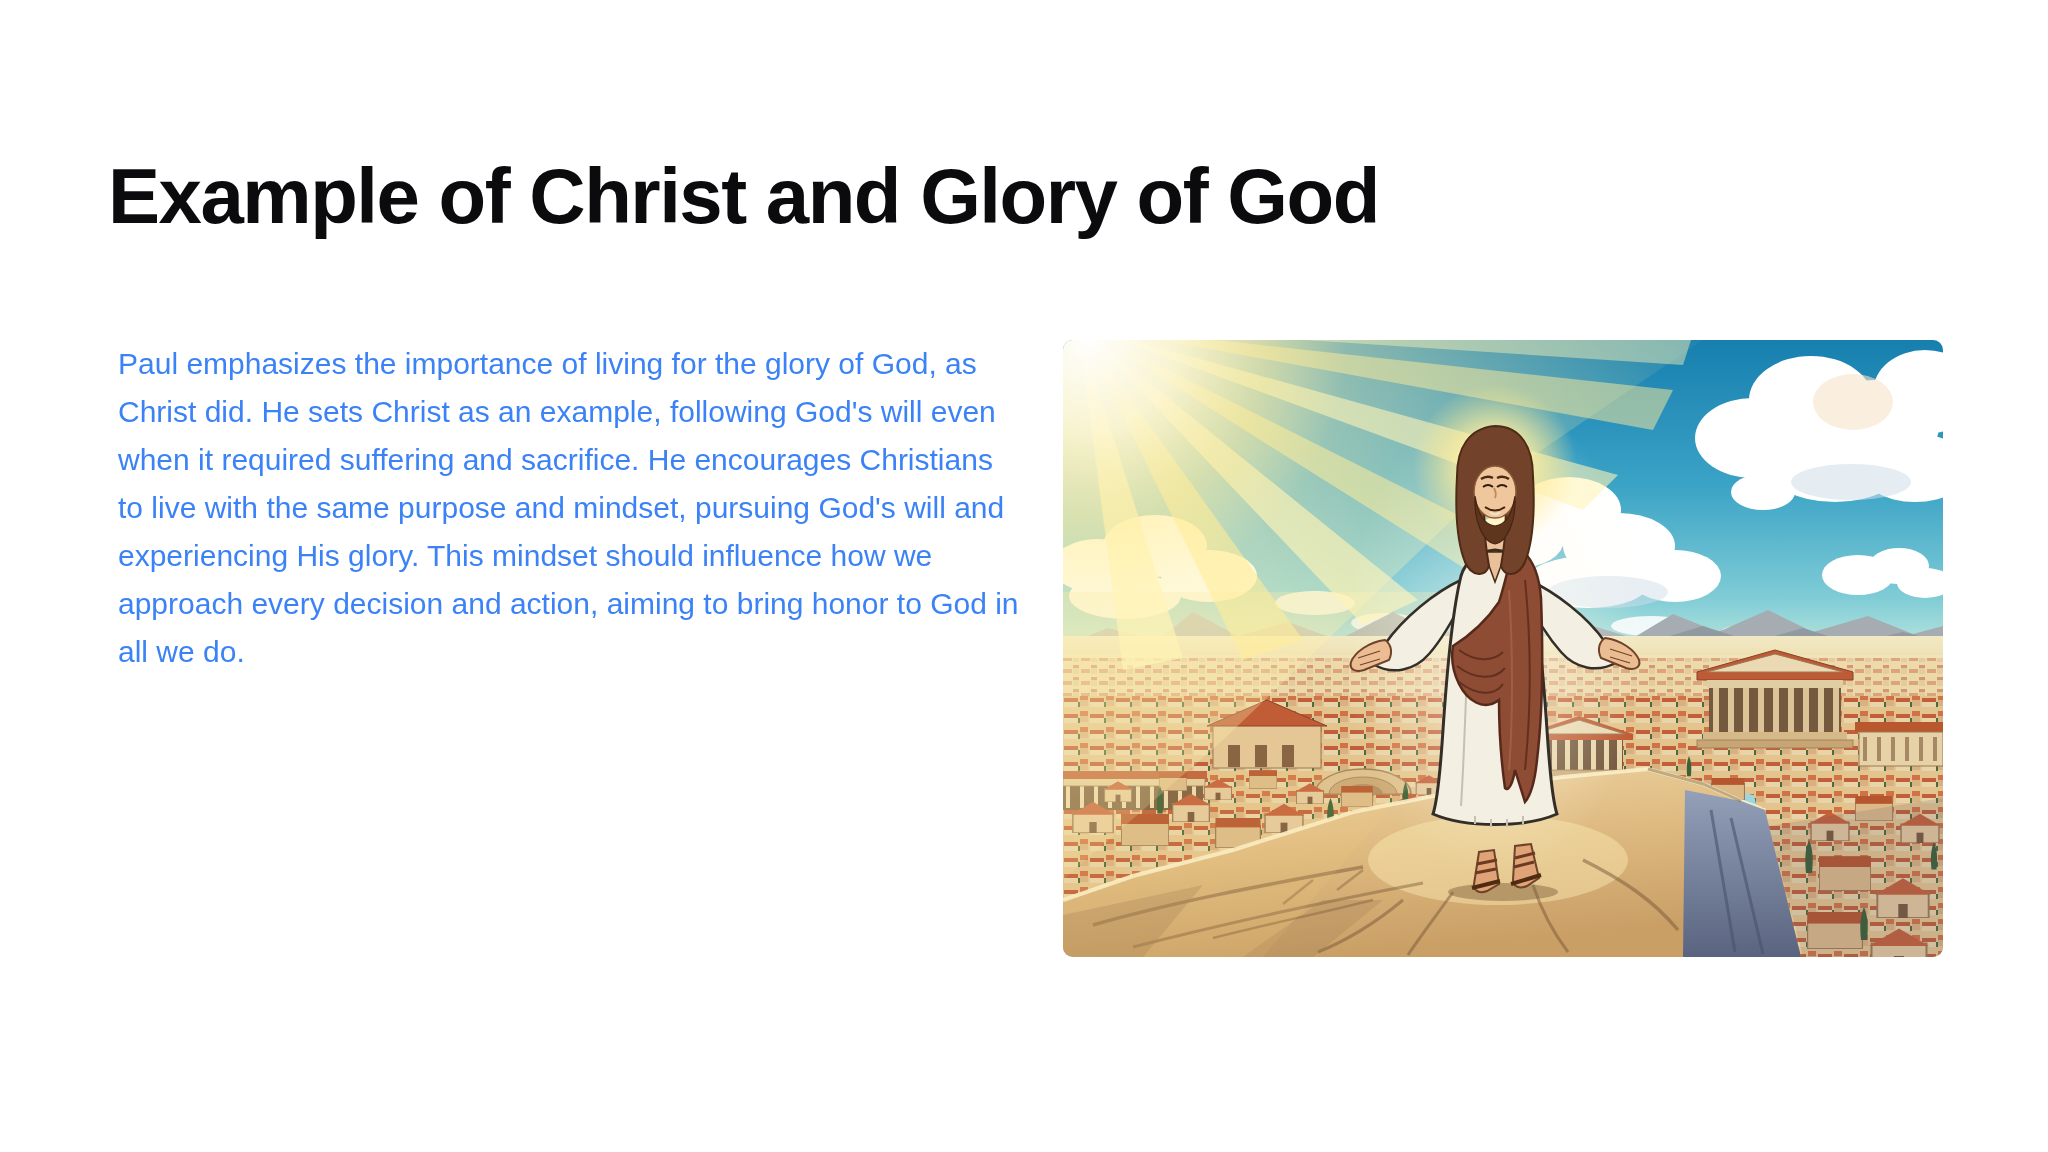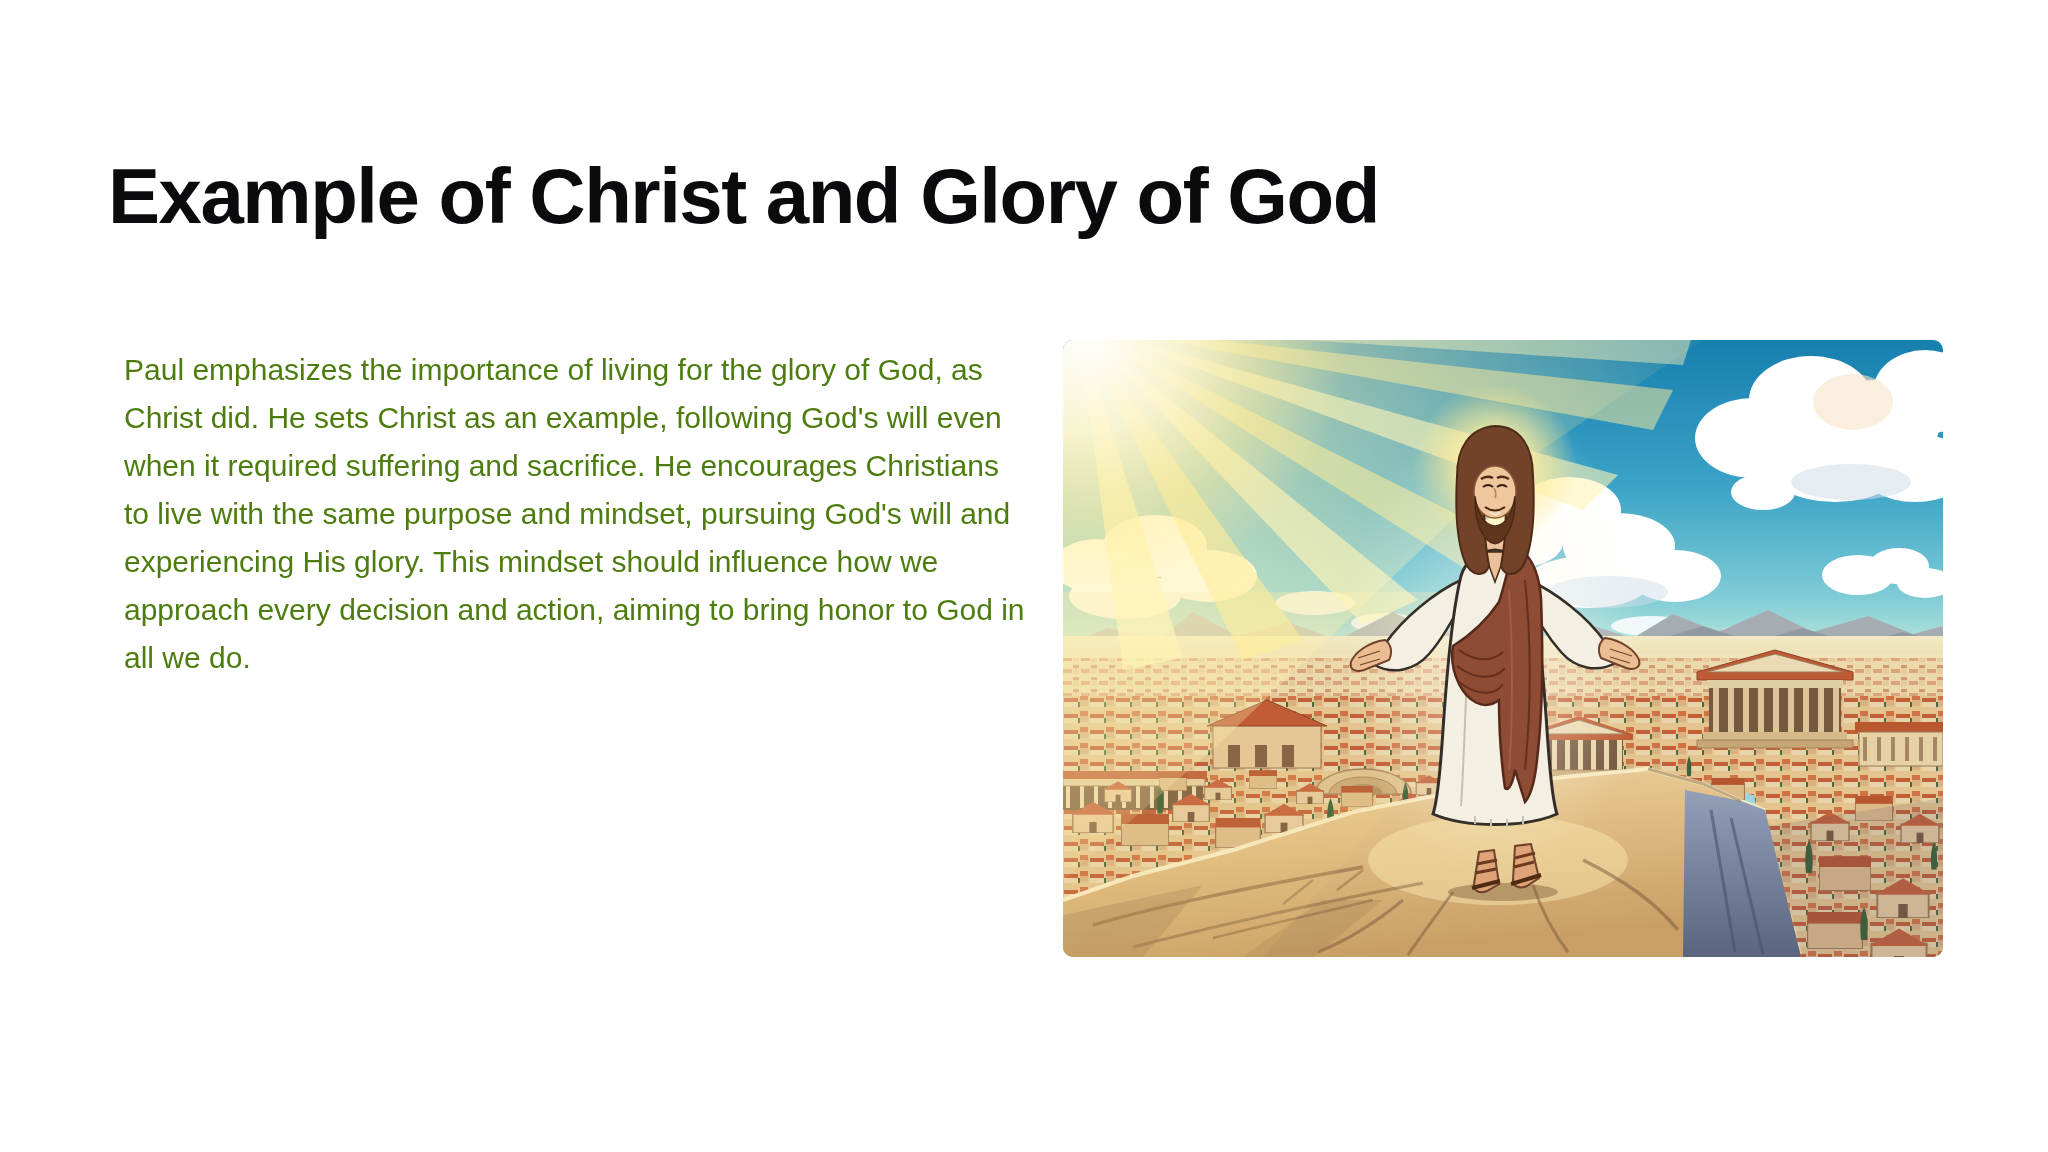--- a/index.html
+++ b/index.html
@@ -4,22 +4,22 @@
 <style>
   html,body{margin:0;padding:0;background:#ffffff;}
   body{width:2048px;height:1152px;overflow:hidden;font-family:"Liberation Sans",sans-serif;}
   .slide{position:relative;width:1736px;height:1152px;background:#ffffff;}
   .title{
     position:absolute;left:108px;top:150px;margin:0;
     font-size:78px;font-weight:700;letter-spacing:-1.5px;line-height:1.2;
     color:#0b0b0e;white-space:nowrap;
   }
   .body-text{
-    position:absolute;left:108px;top:330px;width:905px;margin:16px;
-    font-size:30px;line-height:48px;color:#4d7c0f;font-weight:400;
+    position:absolute;left:108px;top:330px;width:905px;margin:10px;
+    font-size:30px;line-height:48px;color:#3b82f6;font-weight:400;
   }
   .illustration{
     position:absolute;left:1063px;top:340px;width:880px;height:617px;margin:0;
     border-radius:10px;overflow:hidden;background:#9fd6de;
   }
   .illustration svg{display:block;width:100%;height:100%;}
 </style>
 </head>
 <body>
 

